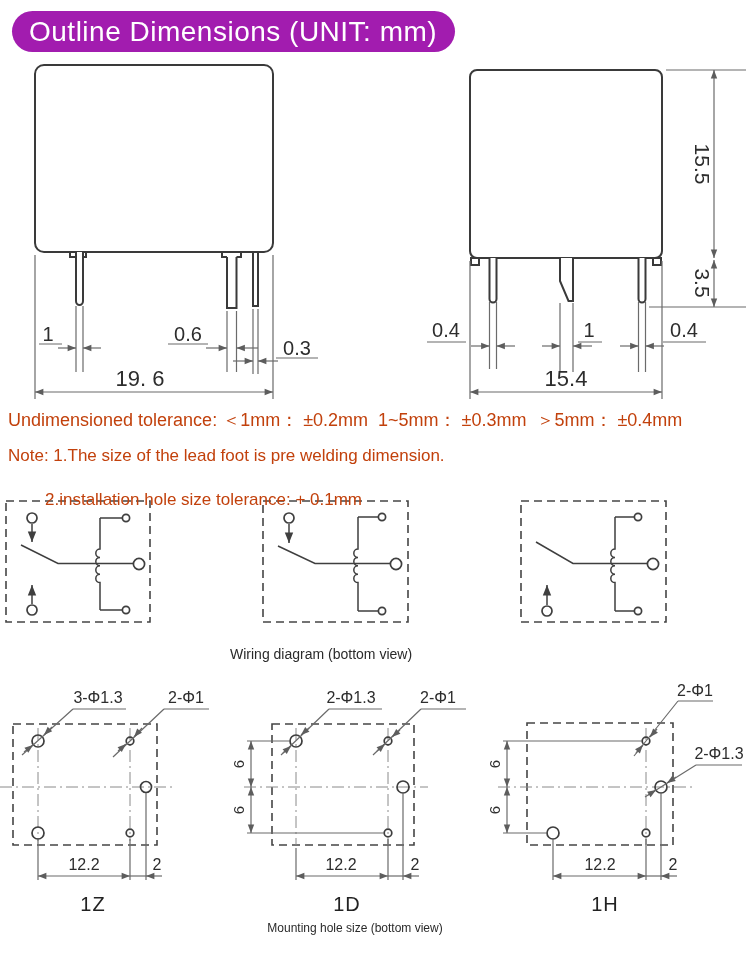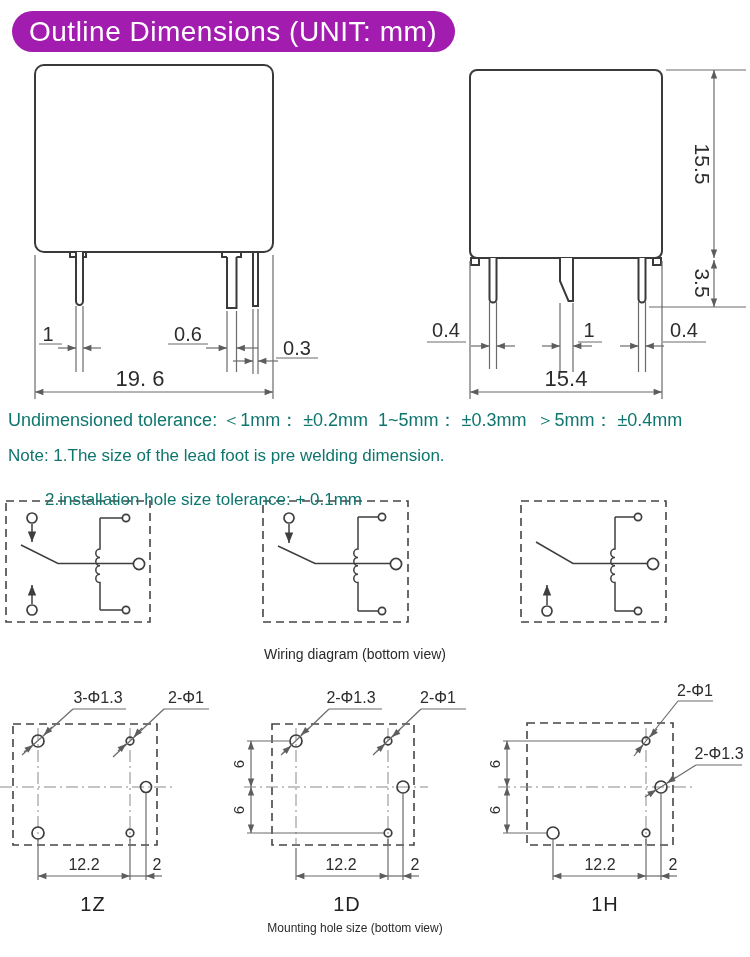--- a/index.html
+++ b/index.html
@@ -8,25 +8,25 @@
     position:relative; width:750px; height:957px; background:#fff;
     font-family:"Liberation Sans", sans-serif; overflow:hidden;
   }
   .header-pill {
     position:absolute; left:12px; top:11px; width:443px; height:41px;
     background:#a21caf; border-radius:21px; color:#fff;
     font-size:28px; line-height:41px; padding-left:17px;
     letter-spacing:0.5px; white-space:nowrap;
   }
   .drawing-svg { position:absolute; left:0; top:0; }
-  .txtline { position:absolute; color:#0f766e; white-space:pre; }
+  .txtline { position:absolute; color:#c2410c; white-space:pre; }
   .tolerance { left:8px; top:408px; font-size:18px; }
   .note1 { left:8px; top:446px; font-size:17px; }
   .note2 { left:45px; top:490px; font-size:17px; }
-  .wiring-caption { left:230px; top:646px; width:250px; text-align:center; font-size:14px; color:#2a2a2a; }
+  .wiring-caption { left:230px; top:646px; width:250px; font-size:14px; color:#2a2a2a; }
   .mounting-caption { left:205px; top:921px; width:300px; text-align:center; font-size:12px; color:#2a2a2a; }
 
   .obj  { stroke:#3a3a3a; stroke-width:2; fill:none; }
   .objf { stroke:#3a3a3a; stroke-width:2; fill:#fff; }
   .dim  { stroke:#6b6b6b; stroke-width:1.2; fill:none; }
   .wire { stroke:#3f3f3f; stroke-width:1.5; fill:none; }
   .node { stroke:#3f3f3f; stroke-width:1.7; fill:#fff; }
   .hole { stroke:#3d3d3d; stroke-width:1.7; fill:none; }
   .dashbox { stroke:#454545; stroke-width:1.6; fill:none; stroke-dasharray:8 5; }
   .cline { stroke:#8a8a8a; stroke-width:1; stroke-dasharray:12 4 2 4; }

